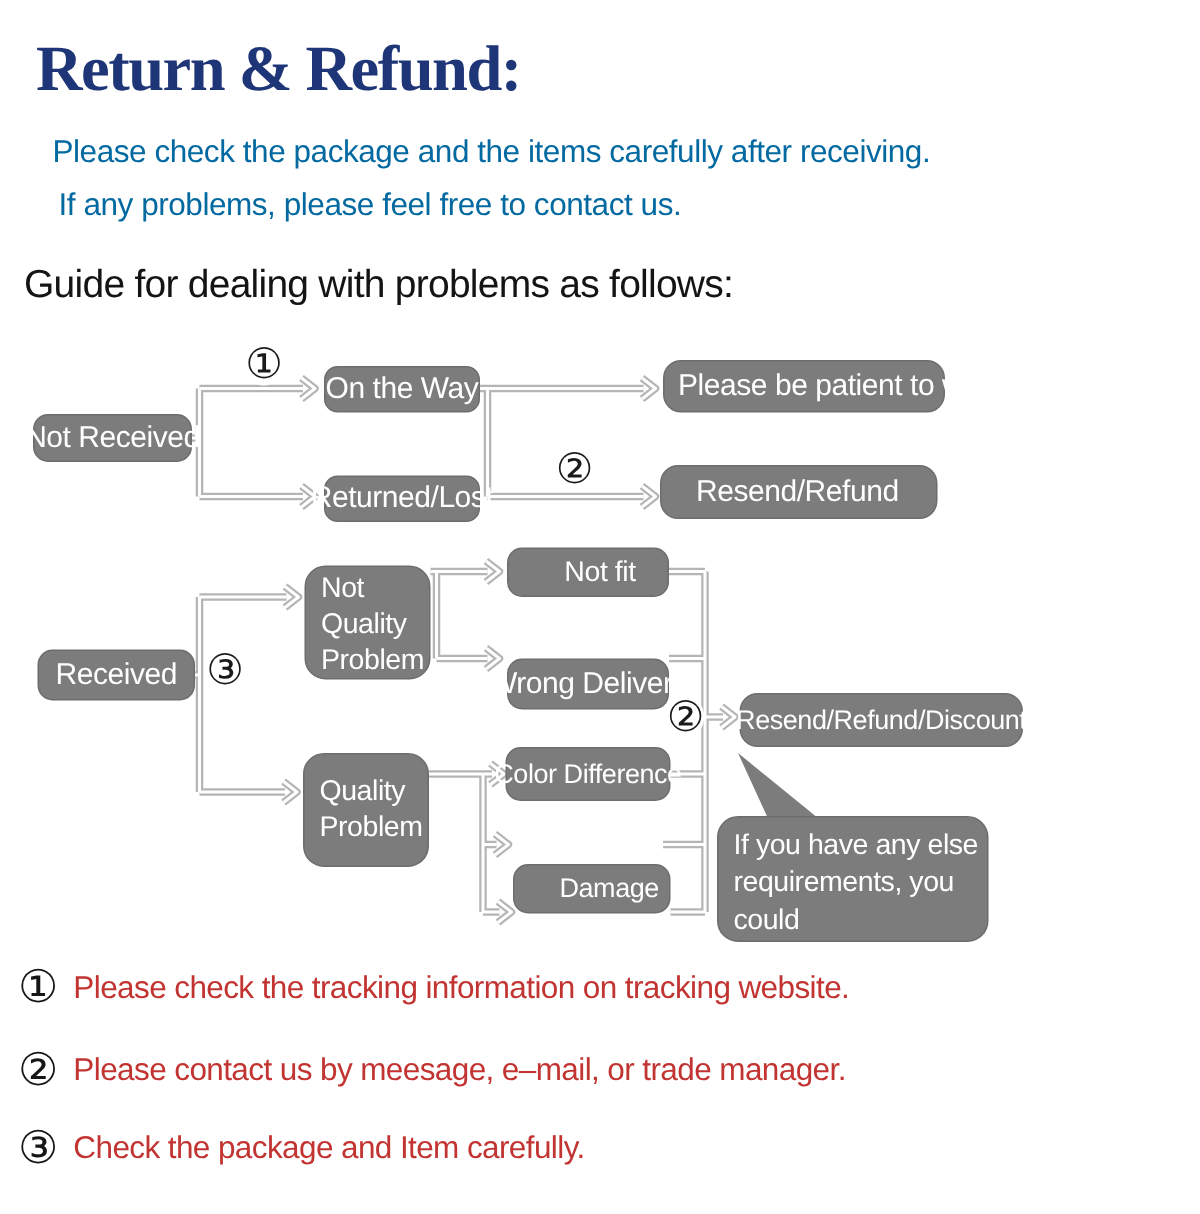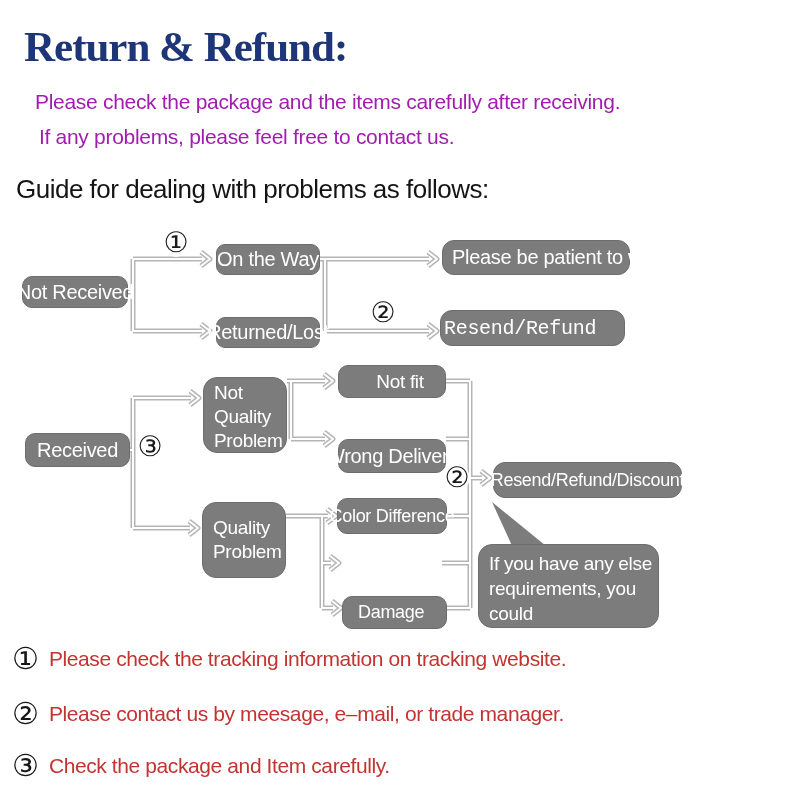--- a/index.html
+++ b/index.html
@@ -7,49 +7,49 @@
     position:relative;width:800px;height:809px;background:#ffffff;
     font-family:"Liberation Sans",sans-serif;overflow:hidden;
   }
   .abs{position:absolute;}
   
   .title{
     left:24px;top:22px;
     font-family:"Liberation Serif",serif;font-weight:700;
     font-size:43px;color:#1e3577;letter-spacing:-1px;white-space:nowrap;
   }
-  .intro{font-size:21px;color:#a21caf;letter-spacing:-0.3px;white-space:nowrap;}
+  .intro{font-size:21px;color:#0369a1;letter-spacing:-0.3px;white-space:nowrap;}
   .intro1{left:35px;top:90px;}
   .intro2{left:39px;top:125px;}
   .guide{
     left:16px;top:174px;font-size:26px;color:#141414;
     letter-spacing:-0.5px;white-space:nowrap;
   }
   
   .node{
     position:absolute;background:#7c7c7c;color:#fff;
     border:1px solid #6d6d6d;box-sizing:border-box;
     letter-spacing:-0.3px;white-space:nowrap;z-index:2;
   }
   .center{display:flex;align-items:center;justify-content:center;}
   .leftpad{display:flex;align-items:center;justify-content:flex-start;}
   .pre{white-space:pre-line;}
   .n-not-received{left:22px;top:276px;width:106px;height:32px;border-radius:10px;font-size:20px;}
   .n-on-the-way{left:216px;top:244px;width:104px;height:31px;border-radius:9px;font-size:20px;}
   .n-returned-lost{left:216px;top:317px;width:104px;height:31px;border-radius:9px;font-size:20px;}
   .n-patient{left:442px;top:240px;width:188px;height:35px;border-radius:12px;font-size:20px;padding-left:9px;}
-  .n-resend{left:440px;top:310px;width:185px;height:36px;border-radius:12px;font-size:20px;padding-left:3px;font-family:Liberation Mono, monospace;}
+  .n-resend{left:440px;top:310px;width:185px;height:36px;border-radius:12px;font-size:20px;padding-left:23px;}
   .n-nqp{left:203px;top:377px;width:84px;height:76px;border-radius:14px;font-size:19px;line-height:24px;padding:3px 0 0 10px;}
   .n-received{left:25px;top:433px;width:105px;height:34px;border-radius:10px;font-size:20px;}
   .n-not-fit{left:338px;top:365px;width:108px;height:33px;border-radius:10px;font-size:19px;padding-left:16px;}
   .n-wrong{left:338px;top:422px;width:108px;height:34px;border-radius:10px;font-size:20px;margin-top:17px;}
   .n-qp{left:202px;top:502px;width:84px;height:76px;border-radius:14px;font-size:19px;line-height:24px;padding:13px 0 0 10px;}
   .n-colordiff{left:337px;top:498px;width:110px;height:36px;border-radius:10px;font-size:18px;}
   .n-qdefect{left:340px;top:547px;width:102px;height:33px;border-radius:10px;font-size:18px;}
-  .n-damage{left:342px;top:596px;width:105px;height:33px;border-radius:10px;font-size:18px;padding-left:15px;}
+  .n-damage{left:342px;top:576px;width:105px;height:33px;border-radius:10px;font-size:18px;padding-left:30px;}
   .n-rrd{left:493px;top:462px;width:189px;height:36px;border-radius:12px;font-size:18px;}
   .n-bubble{left:478px;top:544px;width:181px;height:84px;border-radius:14px;font-size:19px;line-height:25px;padding:6px 0 0 10px;}
   
   .marker{
     position:absolute;transform:translate(-50%,-50%);
     font-family:"DejaVu Sans",sans-serif;font-size:28px;color:#1a1a1a;
     z-index:3;line-height:1;background:#fff;border-radius:50%;
   }
   .m1{left:176px;top:243px;}
   .m2a{left:383px;top:313px;}

